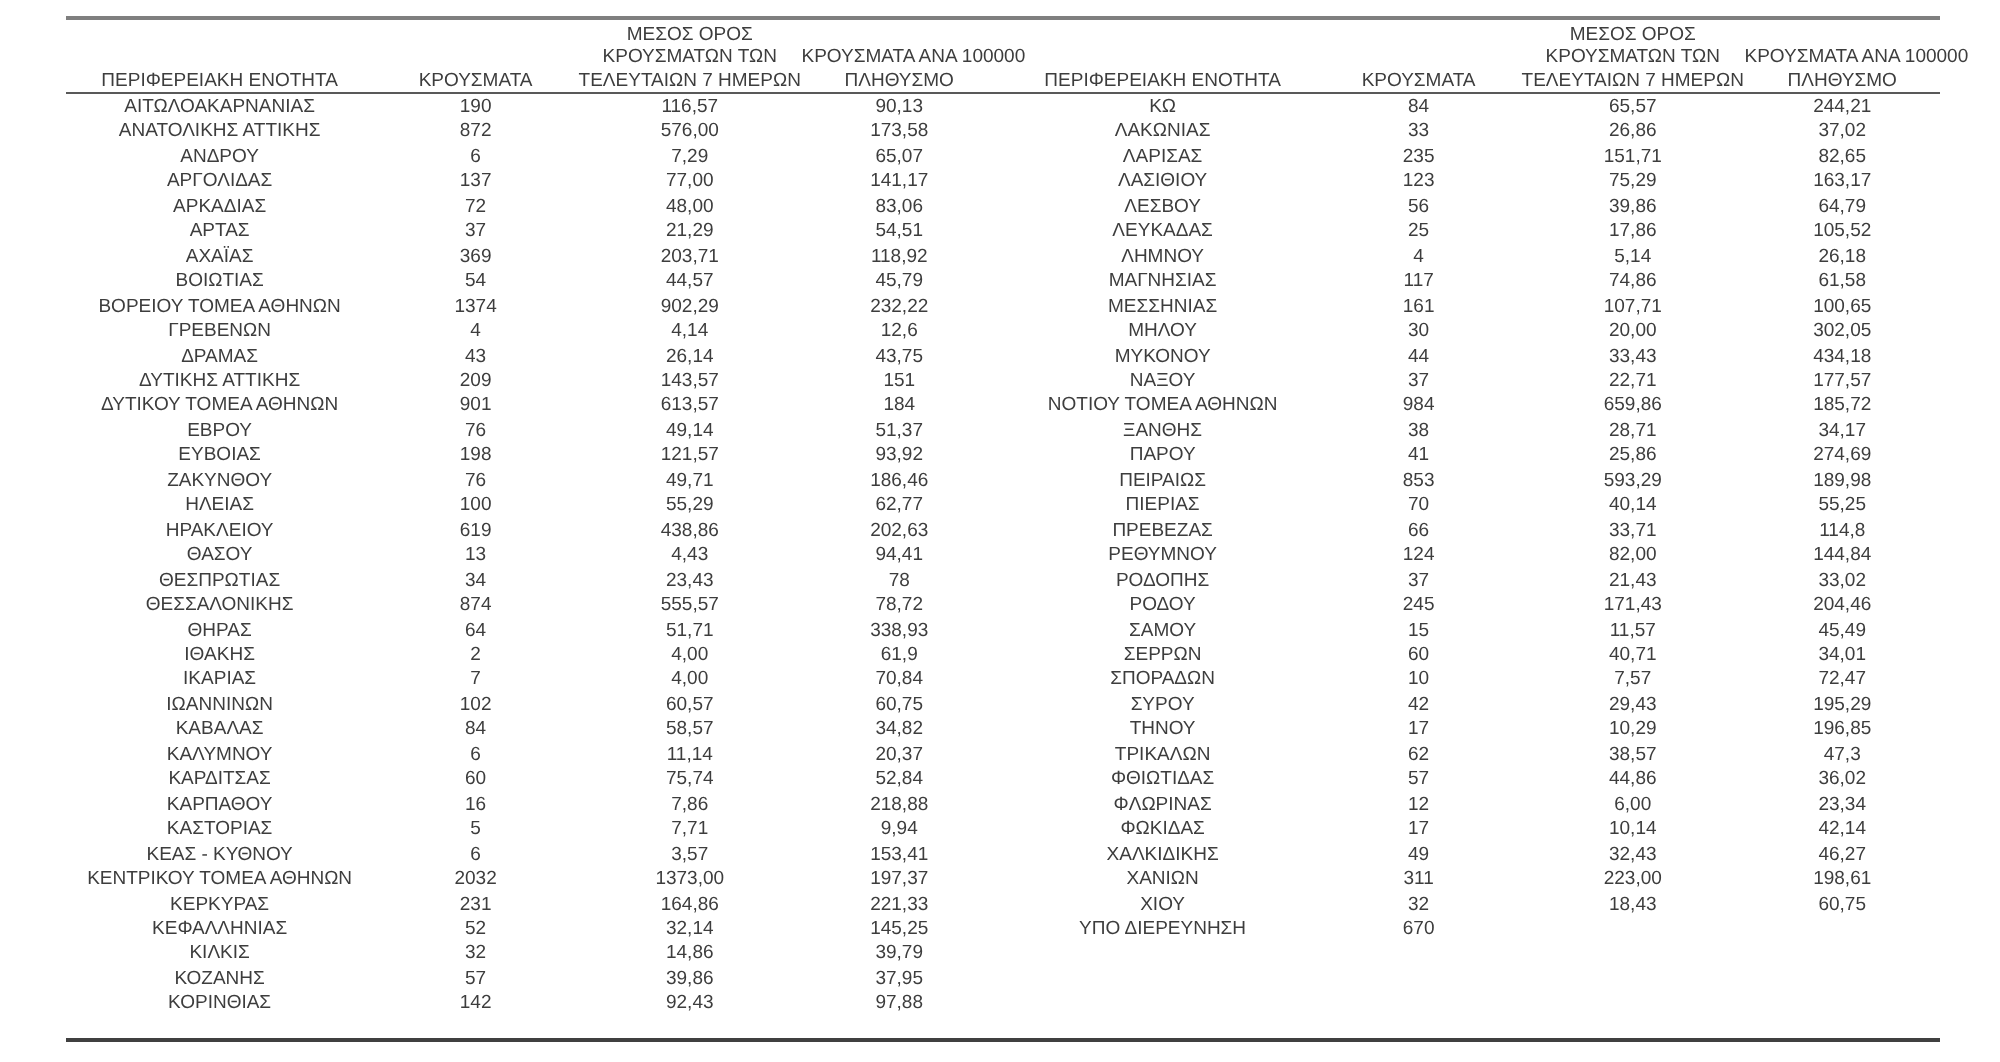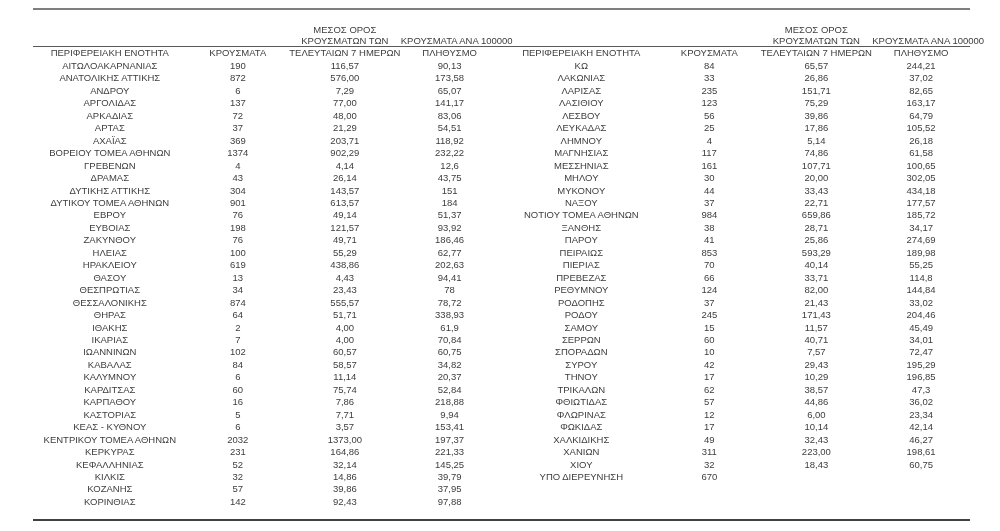--- a/index.html
+++ b/index.html
@@ -34,21 +34,21 @@
   col.c-region  { width: 33%; }
   col.c-cases   { width: 22%; }
   col.c-avg     { width: 24%; }
   col.c-per100k { width: 21%; }
 
   thead th {
     height: 36px;
     vertical-align: bottom;
     font-weight: normal;
     text-align: center;
-    padding: 12px 0 2px 0;
+    padding: 0 0 2px 0;
     white-space: nowrap;
     overflow: visible;
   }
   thead .hline { line-height: 11.5px; }
 
   tbody td {
     height: 12.45px;
     line-height: 12.45px;
     padding: 0;
     text-align: center;
@@ -130,40 +130,46 @@
               <td>21,29</td>
               <td>54,51</td>
             </tr>
             <tr>
               <td>ΑΧΑΪΑΣ</td>
               <td>369</td>
               <td>203,71</td>
               <td>118,92</td>
             </tr>
             <tr>
+              <td>ΒΟΙΩΤΙΑΣ</td>
+              <td>54</td>
+              <td>44,57</td>
+              <td>45,79</td>
+            </tr>
+            <tr>
               <td>ΒΟΡΕΙΟΥ ΤΟΜΕΑ ΑΘΗΝΩΝ</td>
               <td>1374</td>
               <td>902,29</td>
               <td>232,22</td>
             </tr>
             <tr>
               <td>ΓΡΕΒΕΝΩΝ</td>
               <td>4</td>
               <td>4,14</td>
               <td>12,6</td>
             </tr>
             <tr>
               <td>ΔΡΑΜΑΣ</td>
               <td>43</td>
               <td>26,14</td>
               <td>43,75</td>
             </tr>
             <tr>
               <td>ΔΥΤΙΚΗΣ ΑΤΤΙΚΗΣ</td>
-              <td>304</td>
+              <td>209</td>
               <td>143,57</td>
               <td>151</td>
             </tr>
             <tr>
               <td>ΔΥΤΙΚΟΥ ΤΟΜΕΑ ΑΘΗΝΩΝ</td>
               <td>901</td>
               <td>613,57</td>
               <td>184</td>
             </tr>
             <tr>

